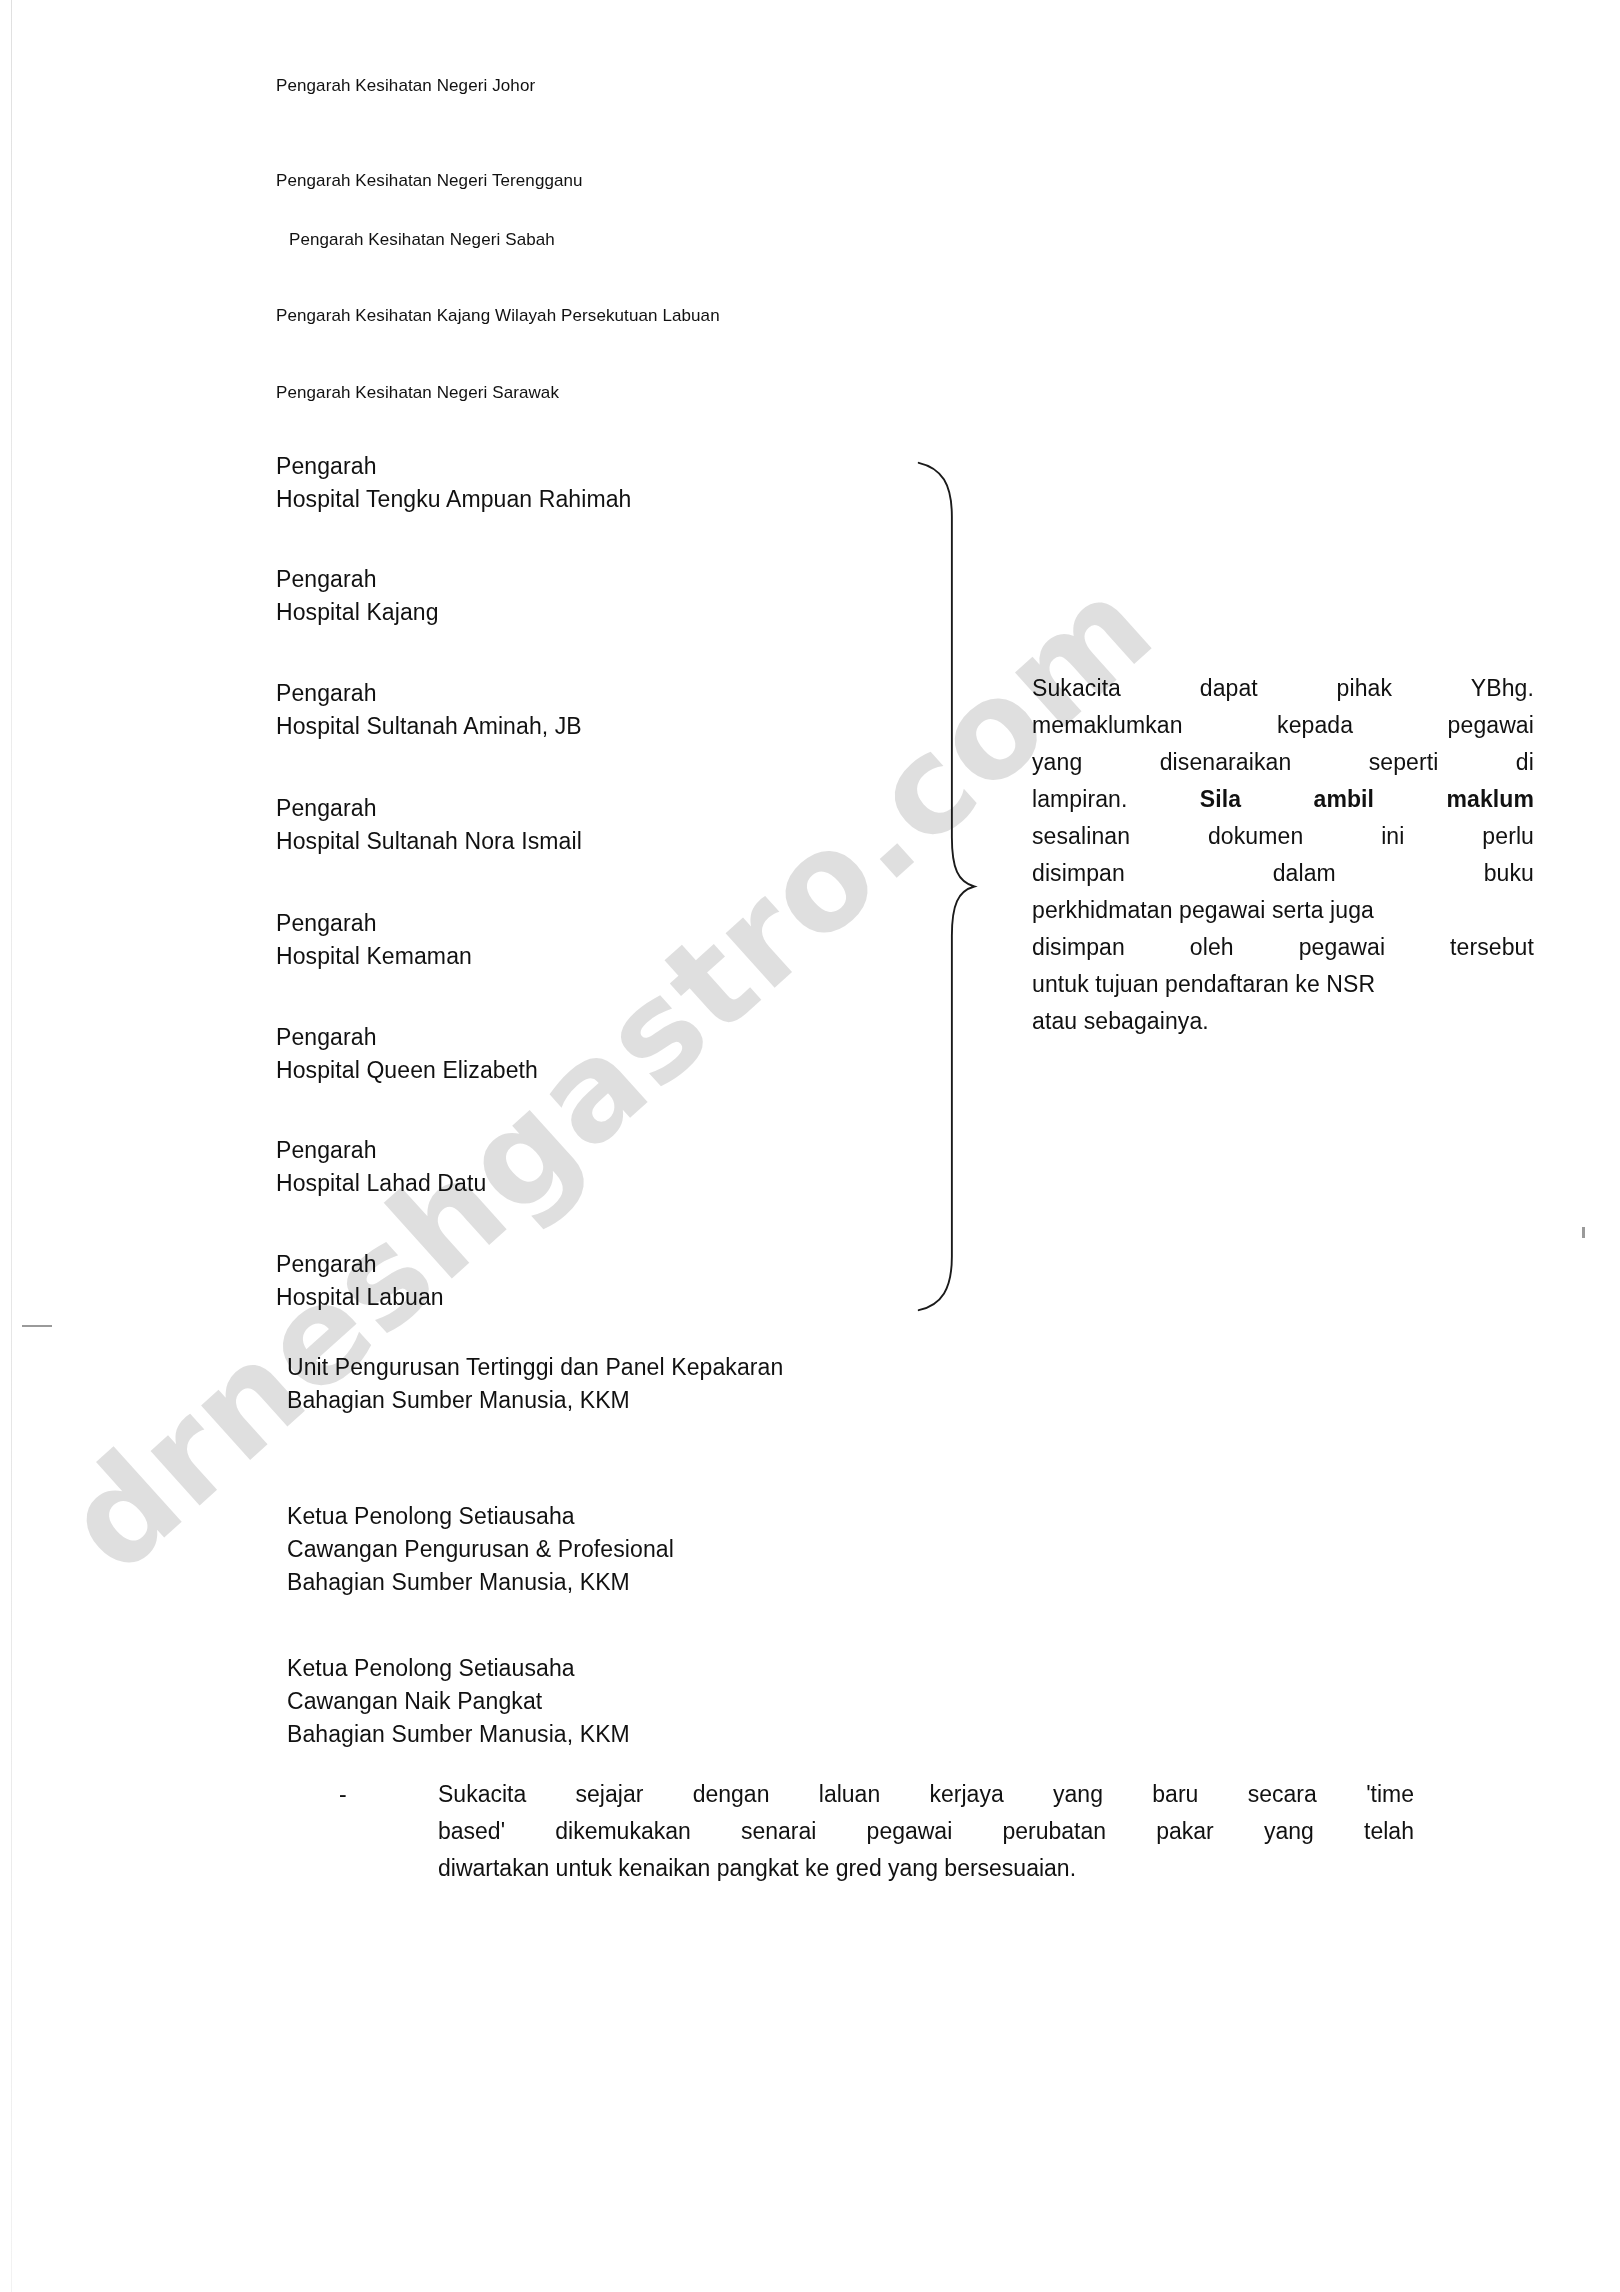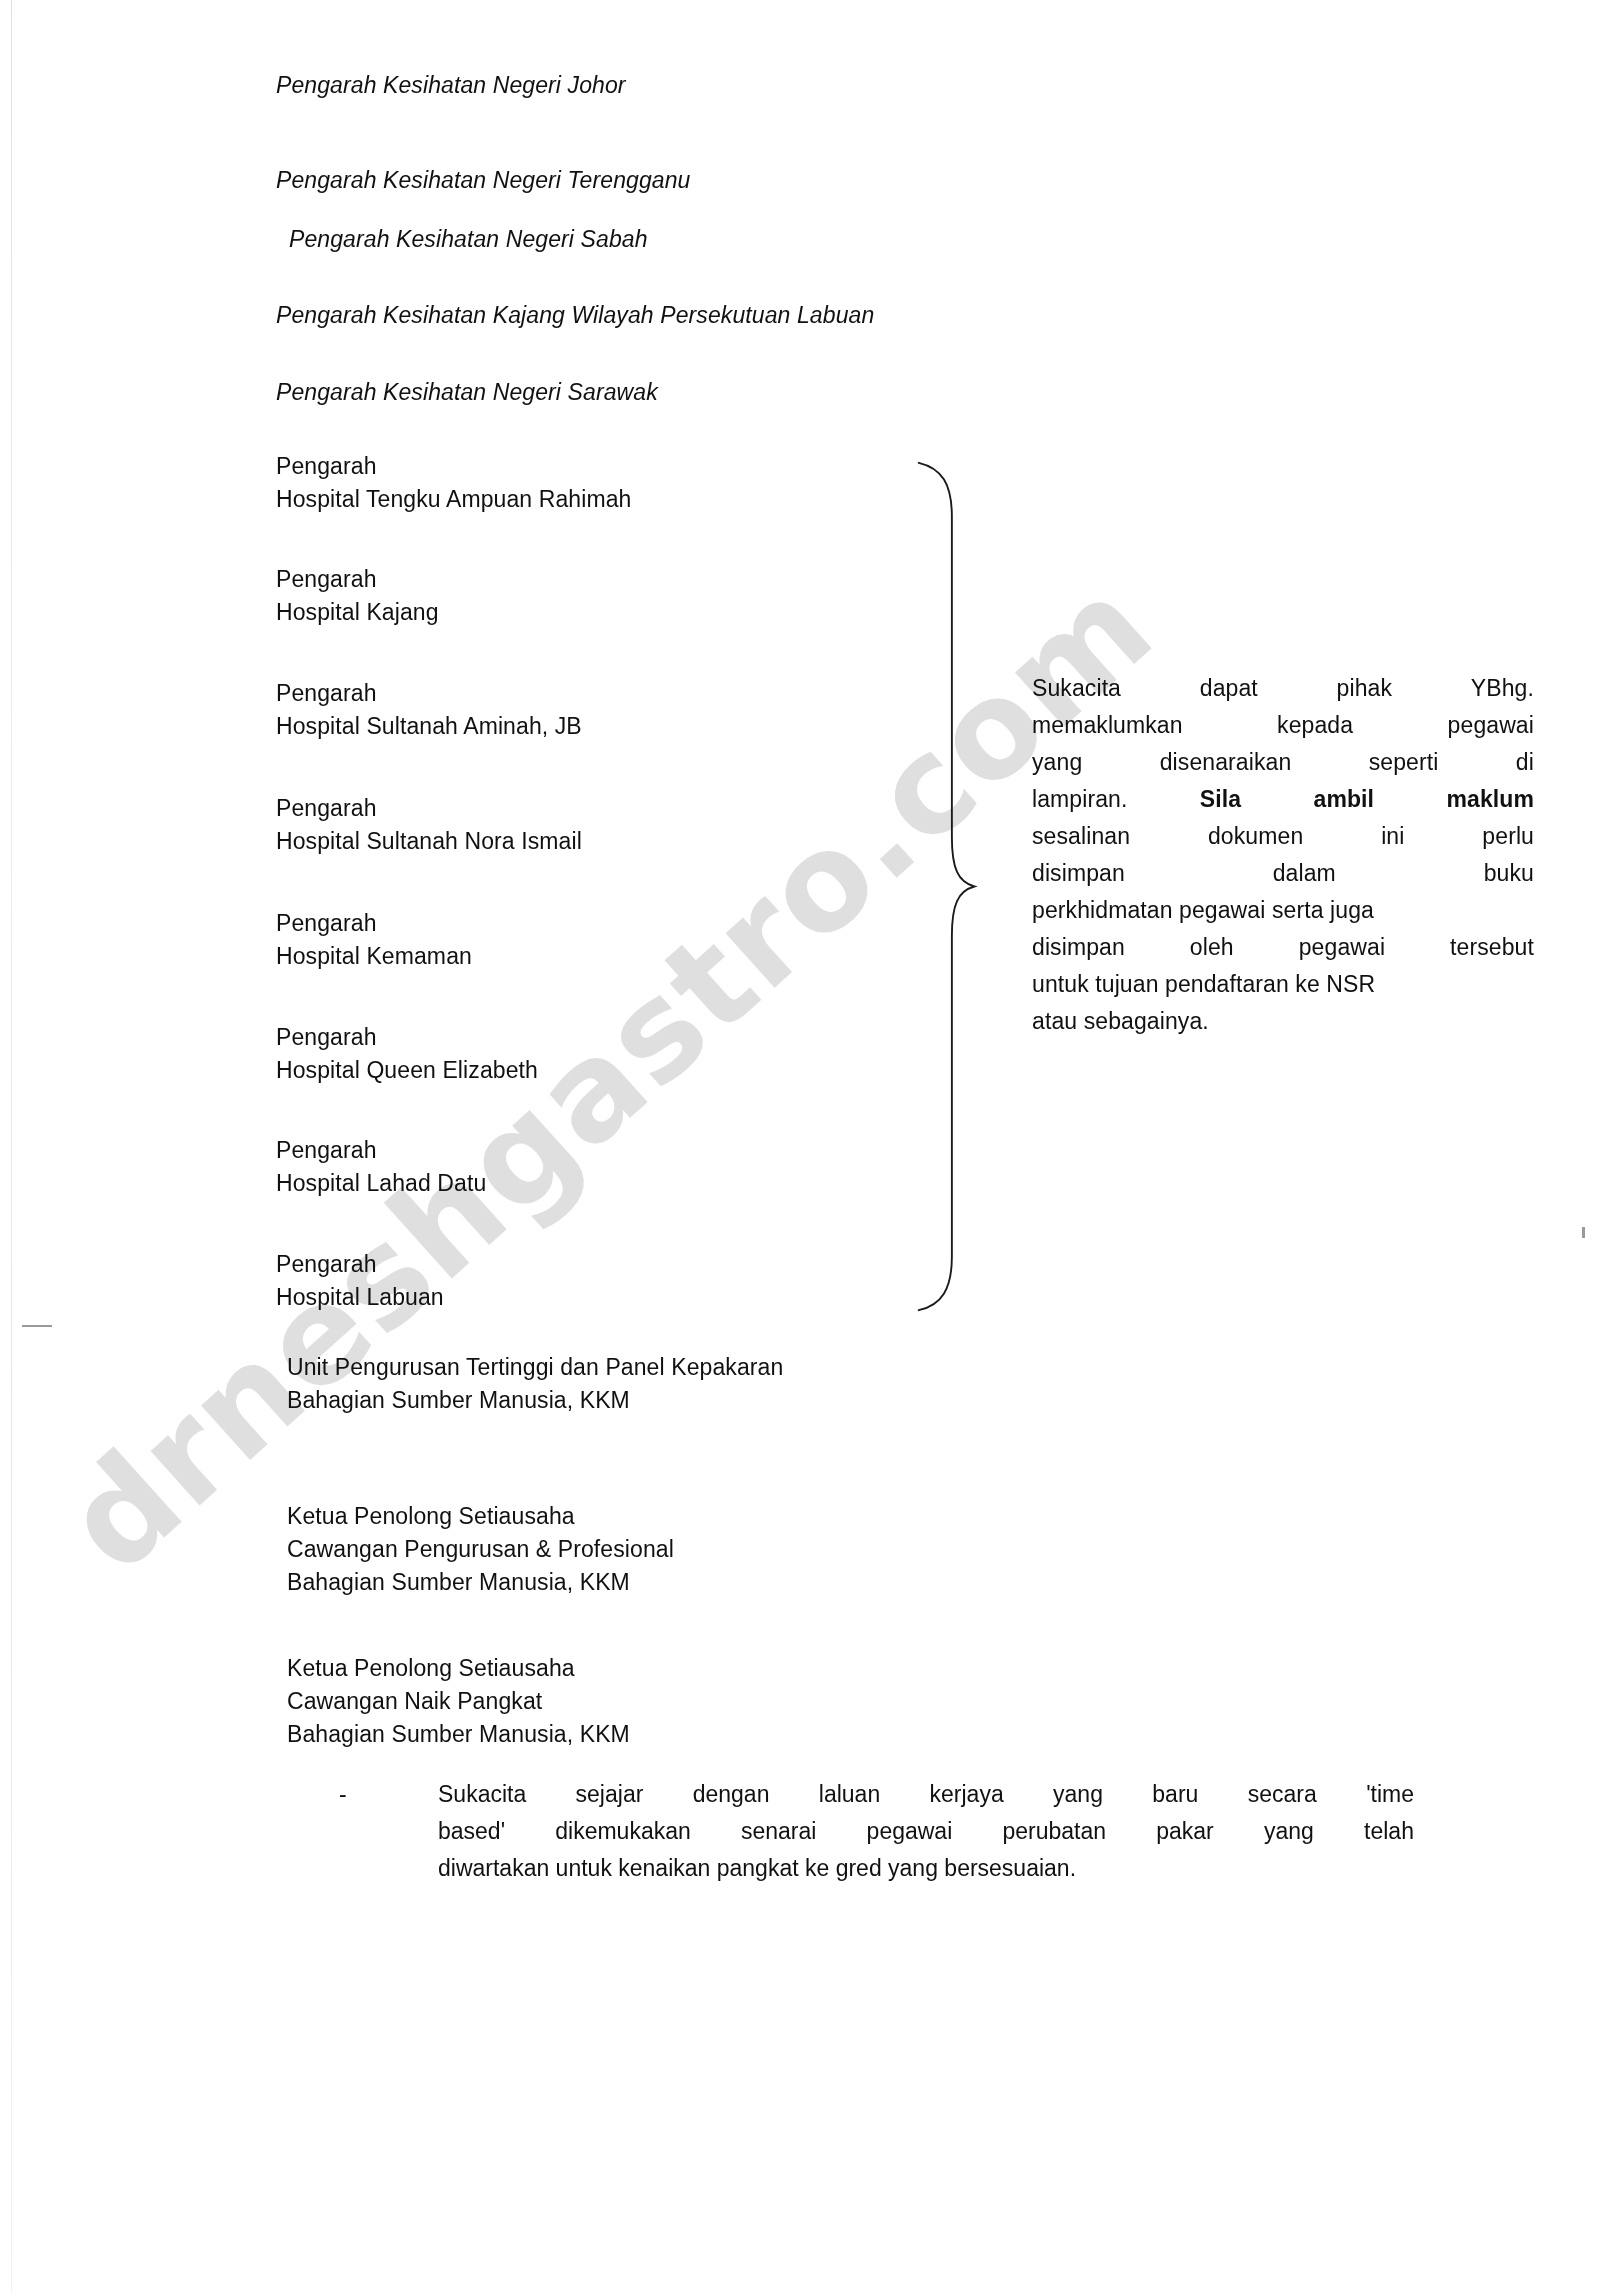--- a/index.html
+++ b/index.html
@@ -51,25 +51,24 @@
     letter-spacing: 1.8px;
     color: rgba(120,120,120,0.24);
     white-space: nowrap;
     pointer-events: none;
     user-select: none;
   }
 
   
   .addr-line {
     position: absolute;
-    font-size: 23px;
+    font-size: 17px;
     line-height: 33px;
     white-space: nowrap;
     letter-spacing: 0.1px;
-    font-style: italic;
   }
 
   .block {
     position: absolute;
     font-size: 23px;
     line-height: 33px;
     white-space: nowrap;
     letter-spacing: 0.1px;
   }
   .block div { white-space: nowrap; }

